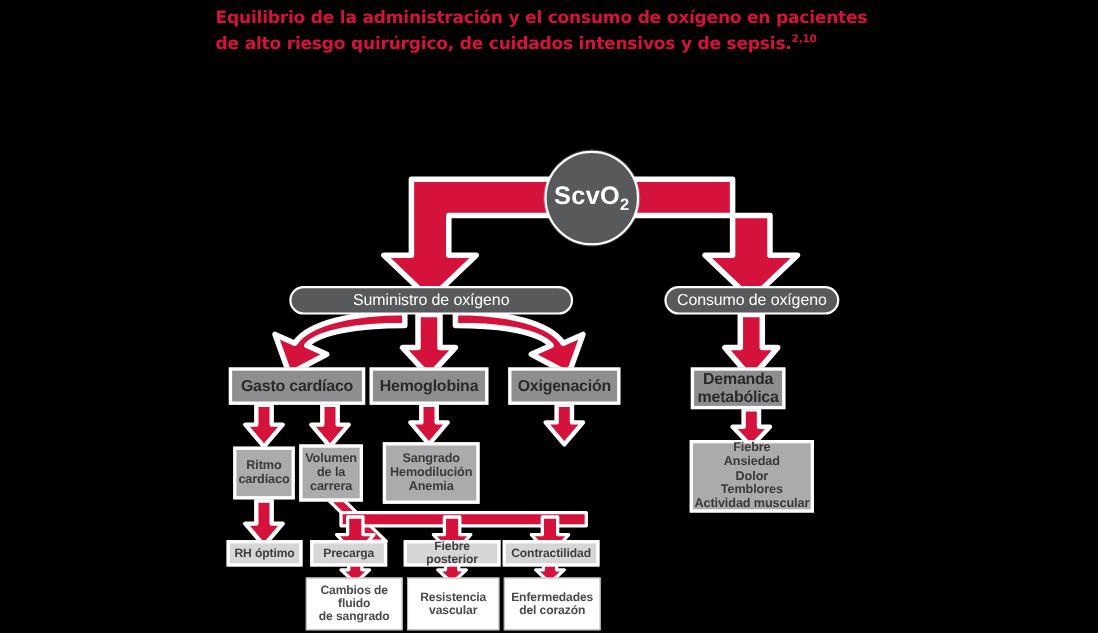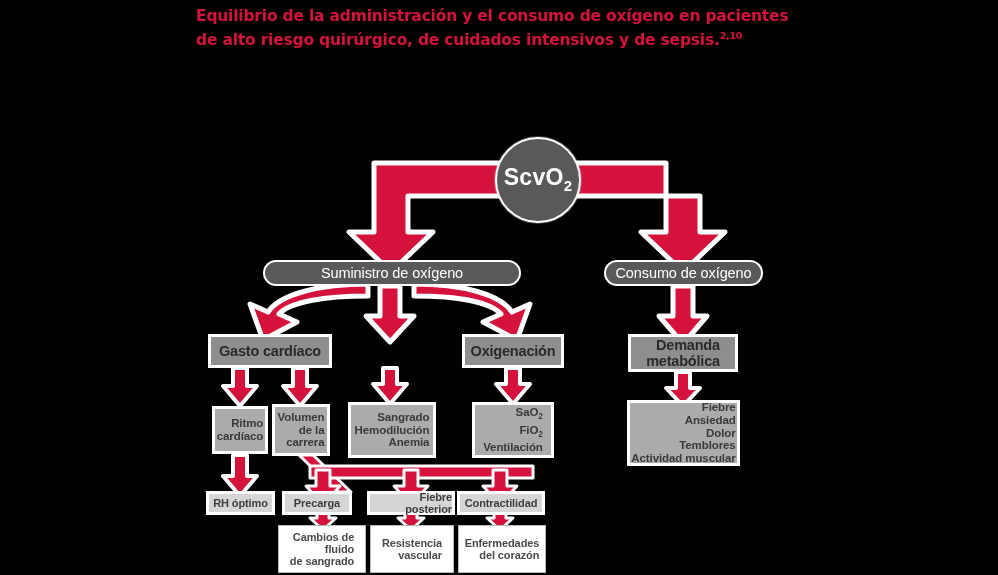--- a/index.html
+++ b/index.html
@@ -26,21 +26,21 @@
   #title .sup{font-size:9.5px;vertical-align:super;font-weight:bold;}
 
   
   #arrows{position:absolute;left:0;top:0;width:998px;height:575px;}
 
   
   .node{
     position:absolute;
     box-sizing:border-box;
     display:flex;align-items:center;justify-content:center;
-    text-align:right;
+    text-align:center;
     line-height:1.12;
     z-index:5;
   }
 
   
   .circle-node{
     border-radius:50%;
     background:#58595B;
     border:2px solid #ffffff;
     color:#ffffff;
@@ -173,26 +173,29 @@
   </div>
 
   <div class="node pill-node" style="left:604px;top:260px;width:159px;height:26px;">
     <span>Consumo de oxígeno</span>
   </div>
 
   <div class="node lvl3-node" style="left:208px;top:334px;width:124px;height:34px;">
     <span>Gasto cardíaco</span>
   </div>
 
+  <div class="node lvl3-node" style="left:336px;top:334px;width:108px;height:34px;">
+    <span>Hemoglobina</span>
+  </div>
 
   <div class="node lvl3-node" style="left:462px;top:334px;width:102px;height:34px;">
     <span>Oxigenación</span>
   </div>
 
-  <div class="node lvl3-node" style="left:628px;top:334px;width:110px;height:38px;">
+  <div class="node lvl3-node" style="left:628px;top:334px;width:86px;height:38px;">
     <span class="multiline">Demanda
 metabólica</span>
   </div>
 
   <div class="node lvl4-node" style="left:212px;top:406px;width:56px;height:48px;">
     <span class="multiline">Ritmo
 cardíaco</span>
   </div>
 
   <div class="node lvl4-node" style="left:272px;top:404px;width:58px;height:52px;">
@@ -200,27 +203,20 @@
 de la
 carrera</span>
   </div>
 
   <div class="node lvl4-node" style="left:348px;top:402px;width:88px;height:56px;">
     <span class="multiline">Sangrado
 Hemodilución
 Anemia</span>
   </div>
 
-  <div class="node lvl4-node" style="left:472px;top:402px;width:82px;height:56px;">
-    <span style="line-height:1.25;">
-      <span>SaO</span><span class="sub">2</span><br>
-      <span>FiO</span><span class="sub">2</span><br>
-      <span>Ventilación</span>
-    </span>
-  </div>
 
   <div class="node lvl4-node" style="left:627px;top:400px;width:113px;height:66px;">
     <span class="multiline">Fiebre
 Ansiedad
 Dolor
 Temblores
 Actividad muscular</span>
   </div>
 
   <div class="node lvl5-node" style="left:206px;top:491px;width:69px;height:24px;">

